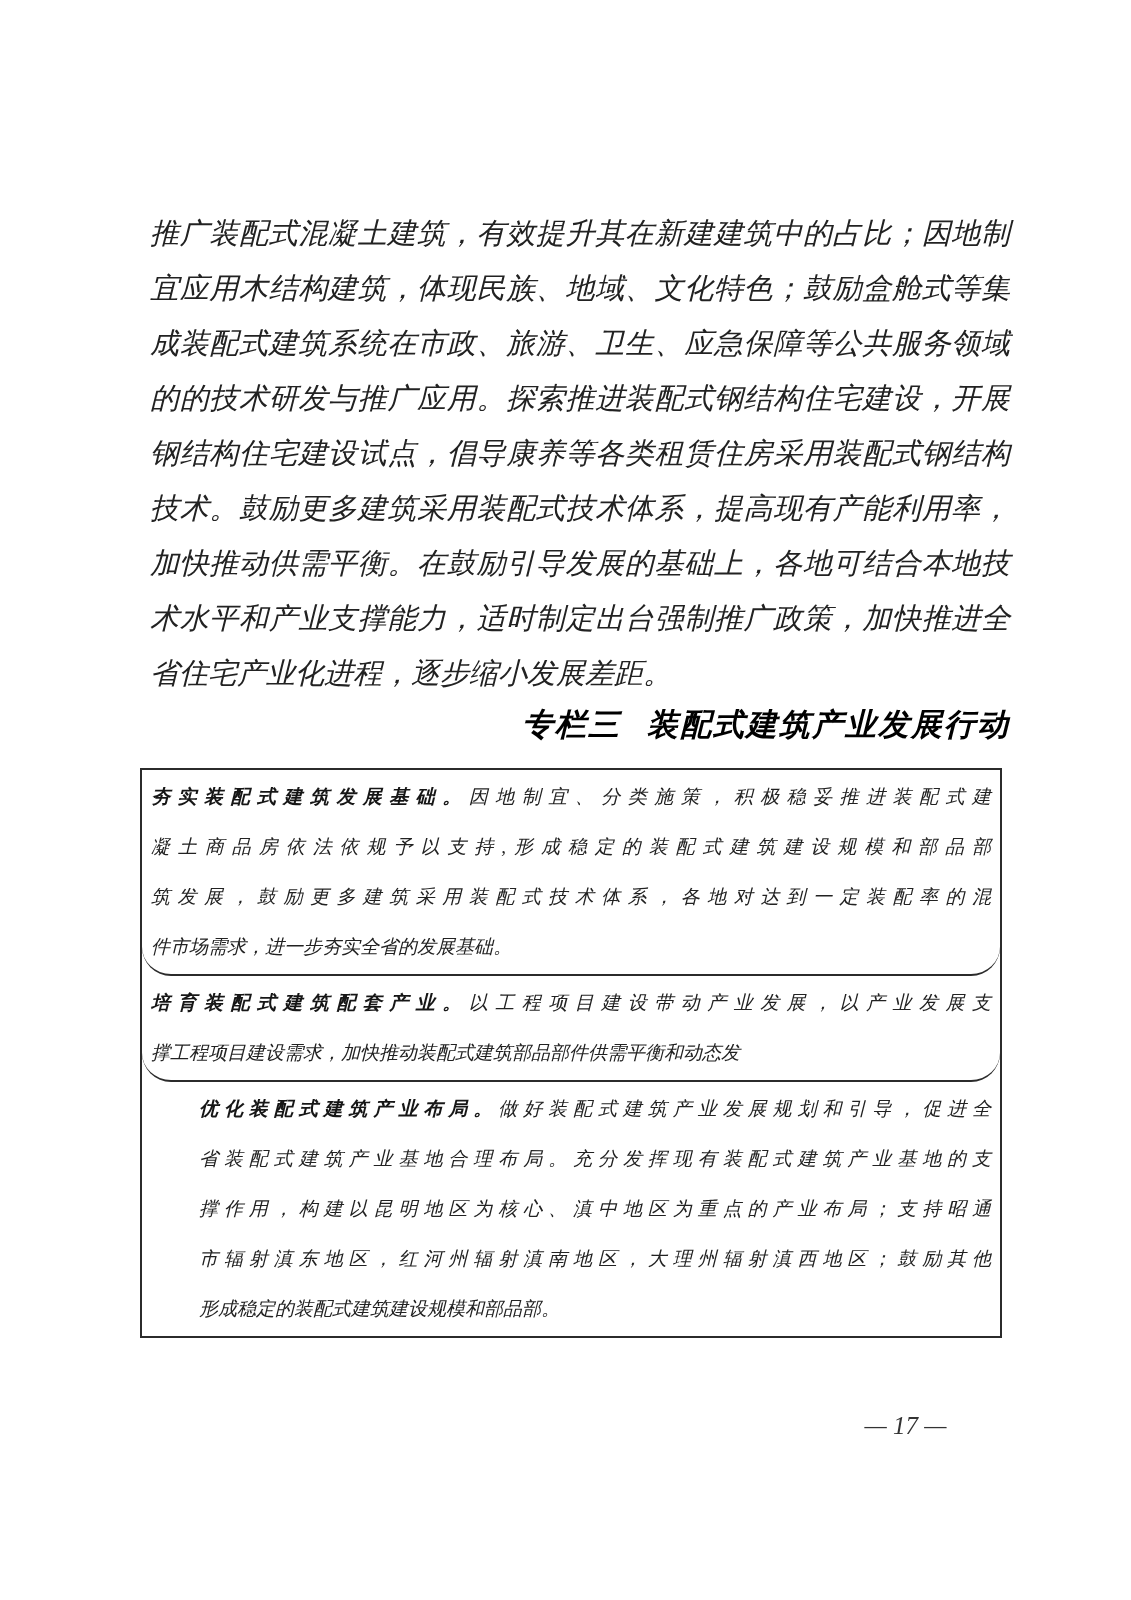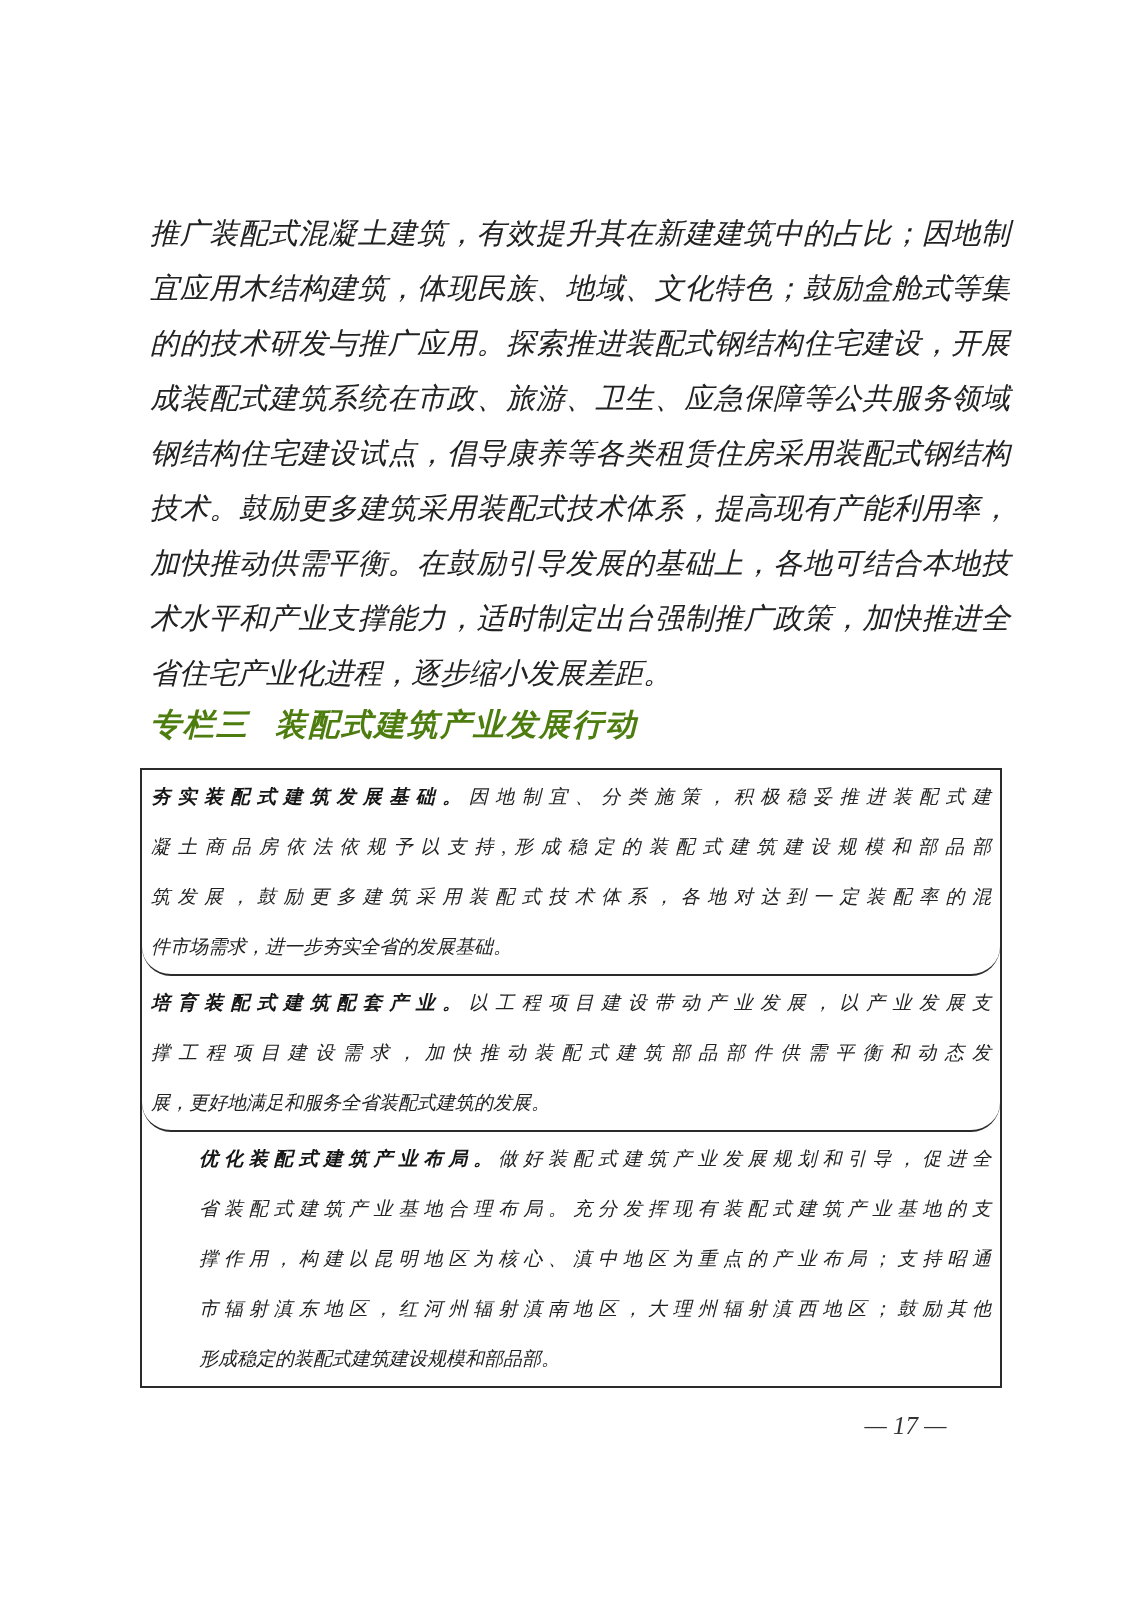--- a/index.html
+++ b/index.html
@@ -24,26 +24,26 @@
     text-align:justify;
     text-align-last:justify;
     white-space:normal;
   }
   .para .jline:last-child { text-align-last:left; }
 
   
   .heading {
     position:absolute;
     left:150px; top:704px; width:860px;
-    text-align:left;
+    text-align:right;
     font-family:"Liberation Sans","DejaVu Sans",sans-serif;
     font-weight:bold;
     font-size:31px;
     letter-spacing:2px;
-    color:#4d7c0f;
+    color:#000000;
   }
   .heading-gap { display:inline-block; width:26px; }
 
   
   .box {
     position:absolute;
     left:140px; top:768px; width:862px;
     box-sizing:border-box;
     border:2px solid #2b2b2b;
   }
@@ -77,22 +77,22 @@
   }
 </style>
 </head>
 <body>
 
 <div class="page">
 
   <div class="para">
       <div class="jline">推广装配式混凝土建筑，有效提升其在新建建筑中的占比；因地制</div>
       <div class="jline">宜应用木结构建筑，体现民族、地域、文化特色；鼓励盒舱式等集</div>
+      <div class="jline">成装配式建筑系统在市政、旅游、卫生、应急保障等公共服务领域</div>
       <div class="jline">的的技术研发与推广应用。探索推进装配式钢结构住宅建设，开展</div>
-      <div class="jline">成装配式建筑系统在市政、旅游、卫生、应急保障等公共服务领域</div>
       <div class="jline">钢结构住宅建设试点，倡导康养等各类租赁住房采用装配式钢结构</div>
       <div class="jline">技术。鼓励更多建筑采用装配式技术体系，提高现有产能利用率，</div>
       <div class="jline">加快推动供需平衡。在鼓励引导发展的基础上，各地可结合本地技</div>
       <div class="jline">术水平和产业支撑能力，适时制定出台强制推广政策，加快推进全</div>
       <div class="jline">省住宅产业化进程，逐步缩小发展差距。</div>
     </div>
 
   <div class="heading">
     <span>专栏三</span><span class="heading-gap"></span><span>装配式建筑产业发展行动</span>
   </div>
@@ -109,21 +109,20 @@
           <div class="box-line">件市场需求，进一步夯实全省的发展基础。</div>
         </div>
     </div>
 
     <div class="box-section">
       <div class="box-line">
         <span class="section-title">培育装配式建筑配套产业。</span><span>以工程项目建设带动产业发展，以产业发展支</span>
       </div>
       <div class="sec-lines">
           <div class="box-line">撑工程项目建设需求，加快推动装配式建筑部品部件供需平衡和动态发</div>
-          <div class="box-line">展，更好地满足和服务全省装配式建筑的发展。</div>
         </div>
     </div>
 
     <div class="box-section">
       <div class="box-line">
         <span class="section-title">优化装配式建筑产业布局。</span><span>做好装配式建筑产业发展规划和引导，促进全</span>
       </div>
       <div class="sec-lines">
           <div class="box-line">省装配式建筑产业基地合理布局。充分发挥现有装配式建筑产业基地的支</div>
           <div class="box-line">撑作用，构建以昆明地区为核心、滇中地区为重点的产业布局；支持昭通</div>

